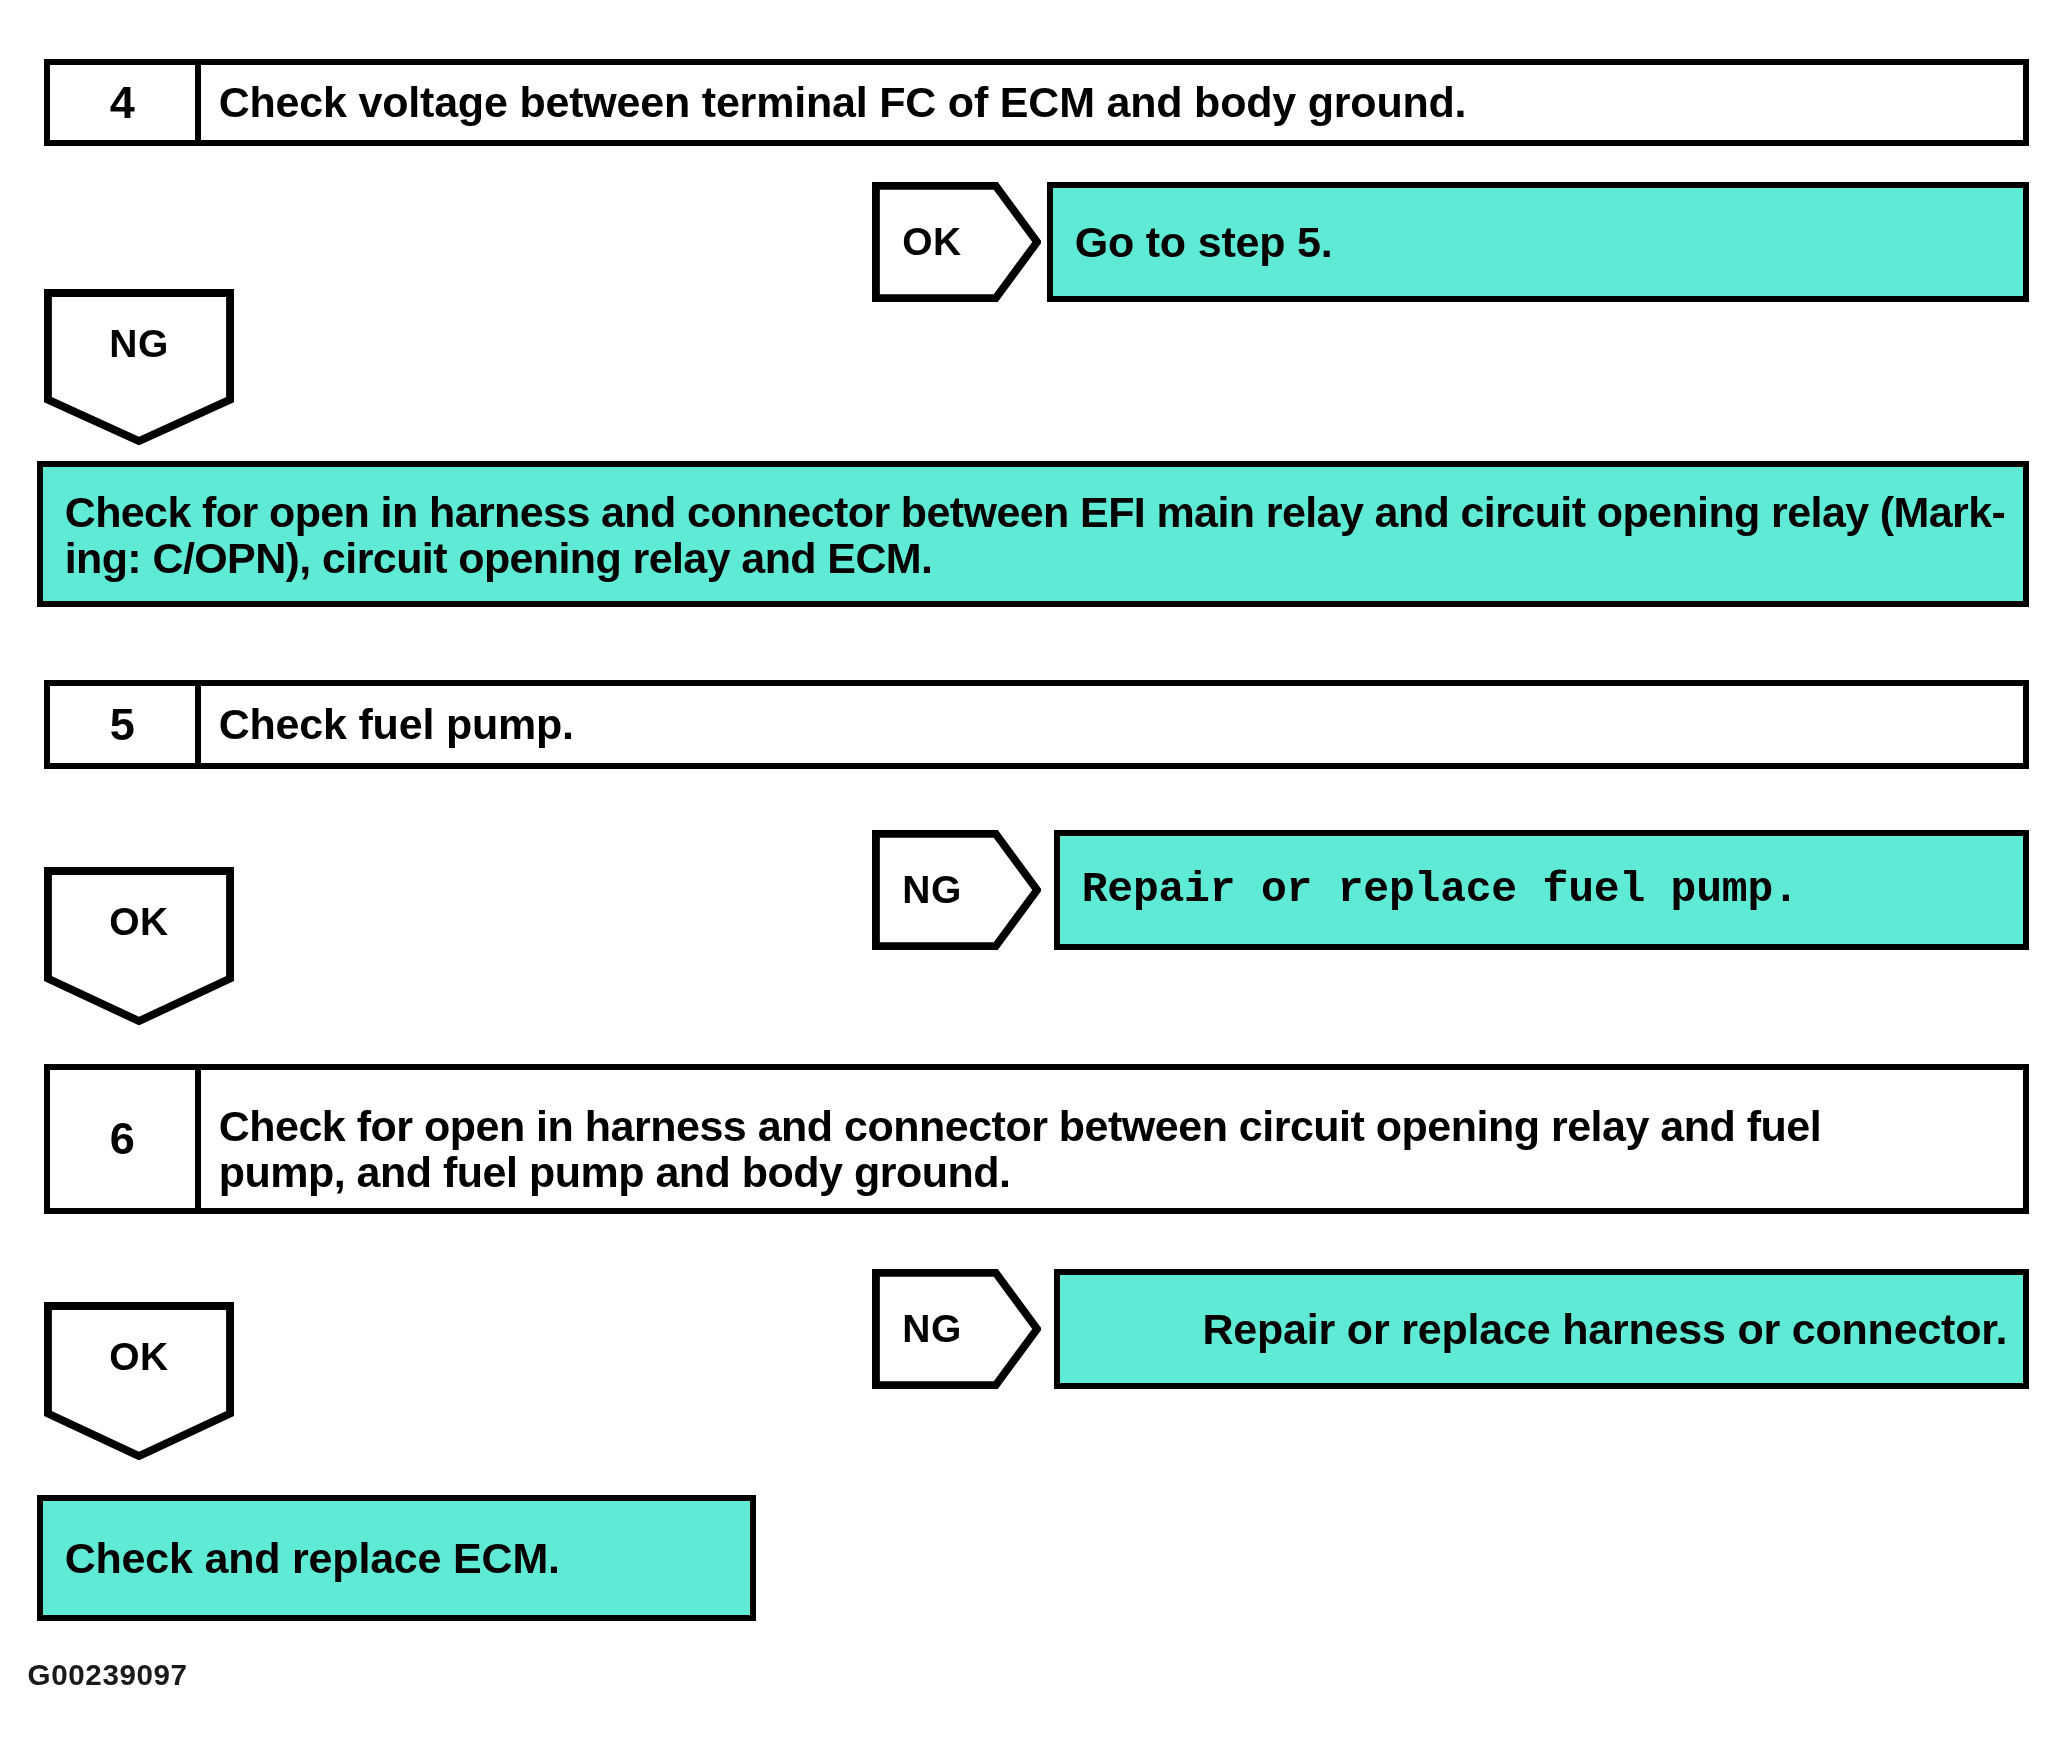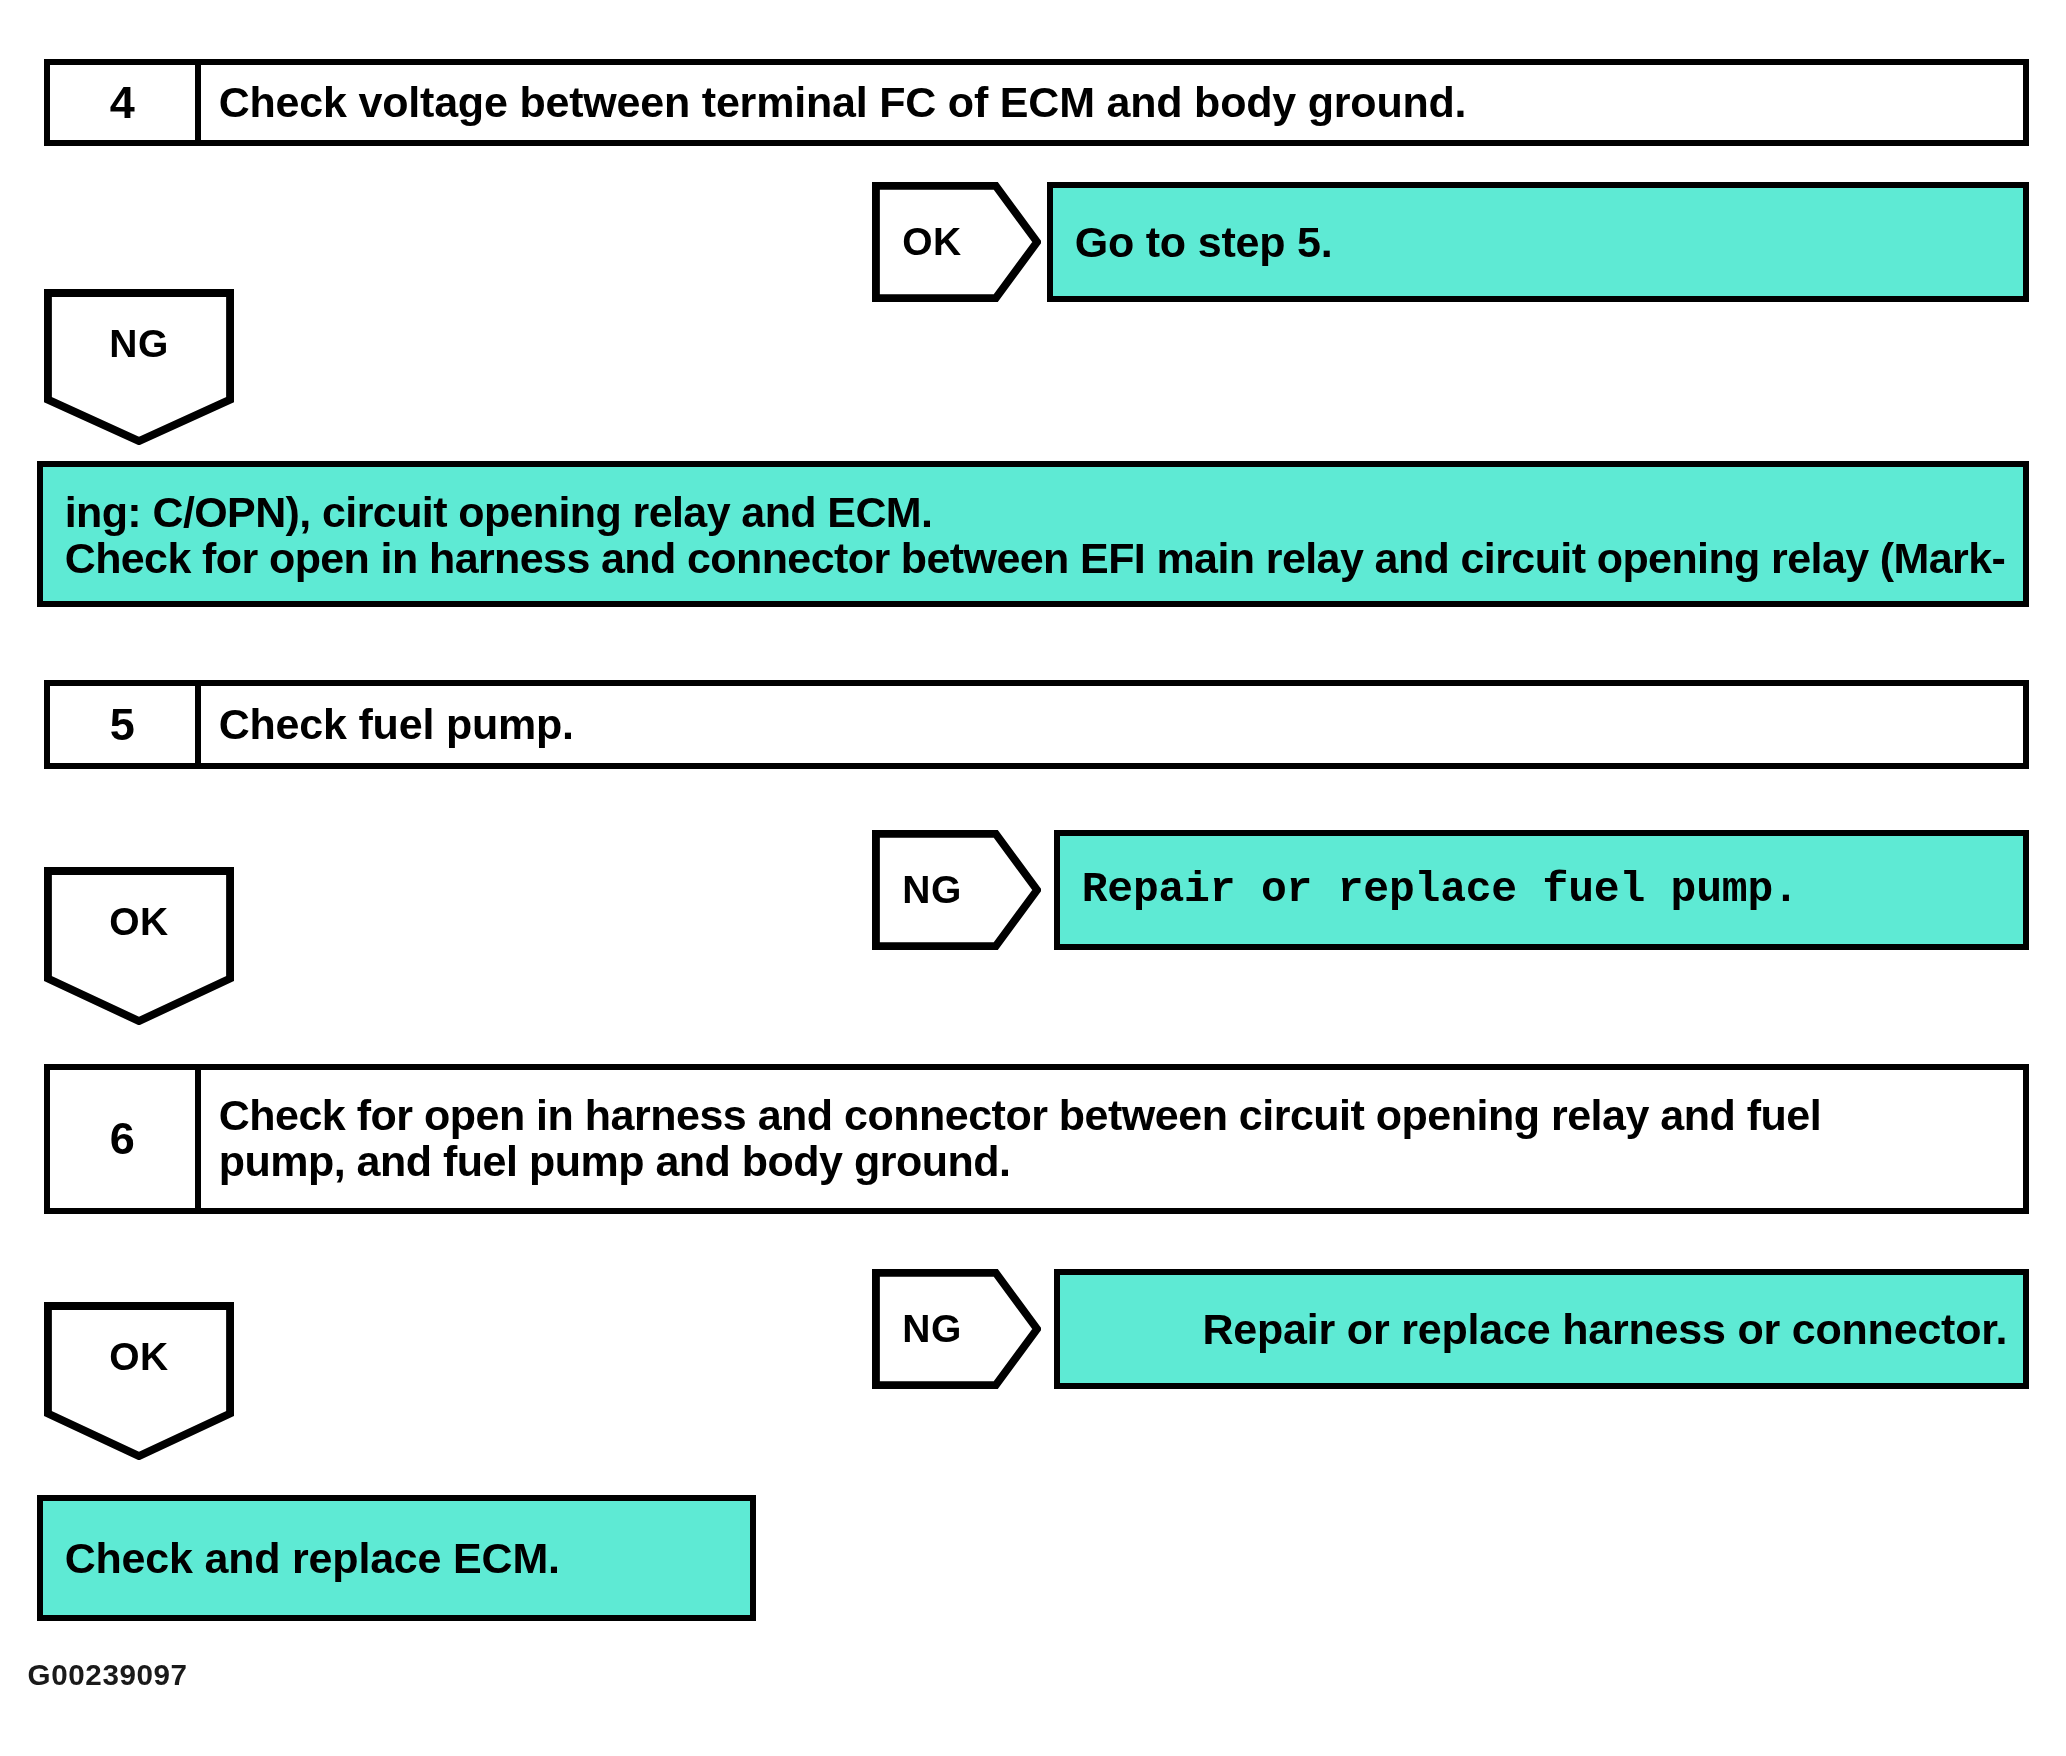--- a/index.html
+++ b/index.html
@@ -152,22 +152,22 @@
   </div>
 
   <div class="down-arrow" style="left:44px; top:289px; height:156px;">
     <svg viewBox="0 0 193 158" preserveAspectRatio="none">
       <polygon points="4,4 189,4 189,112 96.5,154 4,112" fill="#ffffff" stroke="#000000" stroke-width="8" stroke-linejoin="miter"></polygon>
     </svg>
     <div class="da-label">NG</div>
   </div>
 
   <div class="plain-box tight" style="left:37px; top:461px; width:1992px; height:146px; display:block; padding-top:21.7px;">
+    <div style="font-size:43px; font-weight:bold; line-height:1.08; letter-spacing:-0.6px;">Check for open in harness and connector between EFI main relay and circuit opening relay (Mark-</div>
     <div style="font-size:43px; font-weight:bold; line-height:1.08; letter-spacing:-0.6px;">ing: C/OPN), circuit opening relay and ECM.</div>
-    <div style="font-size:43px; font-weight:bold; line-height:1.08; letter-spacing:-0.6px;">Check for open in harness and connector between EFI main relay and circuit opening relay (Mark-</div>
   </div>
 
   <div class="step-row" style="left:44px; top:680px; width:1985px; height:89px;">
     <div class="step-num">5</div>
     <div class="step-text">Check fuel pump.</div>
   </div>
 
   <div class="side-tag" style="left:872px; top:830px;">
     <svg viewBox="0 0 172 122" preserveAspectRatio="none">
       <polygon points="4,4 126,4 168,61 126,118 4,118" fill="#ffffff" stroke="#000000" stroke-width="8" stroke-linejoin="miter"></polygon>
@@ -180,21 +180,21 @@
 
   <div class="down-arrow" style="left:44px; top:867px; height:158px;">
     <svg viewBox="0 0 193 160" preserveAspectRatio="none">
       <polygon points="4,4 189,4 189,113 96.5,156 4,113" fill="#ffffff" stroke="#000000" stroke-width="8" stroke-linejoin="miter"></polygon>
     </svg>
     <div class="da-label">OK</div>
   </div>
 
   <div class="step-row" style="left:44px; top:1064px; width:1985px; height:150px;">
     <div class="step-num">6</div>
-    <div class="step-text two-line" style="display:block; padding-top:21.7px;">
+    <div class="step-text two-line" style="display:block; padding-top:21.7px;margin-top:11px;">
       <div style="line-height:1.08; letter-spacing:-0.5px;">Check for open in harness and connector between circuit opening relay and fuel</div>
       <div style="line-height:1.08; letter-spacing:-0.5px;">pump, and fuel pump and body ground.</div>
     </div>
   </div>
 
   <div class="side-tag" style="left:872px; top:1269px;">
     <svg viewBox="0 0 172 122" preserveAspectRatio="none">
       <polygon points="4,4 126,4 168,61 126,118 4,118" fill="#ffffff" stroke="#000000" stroke-width="8" stroke-linejoin="miter"></polygon>
     </svg>
     <div class="st-label">NG</div>

